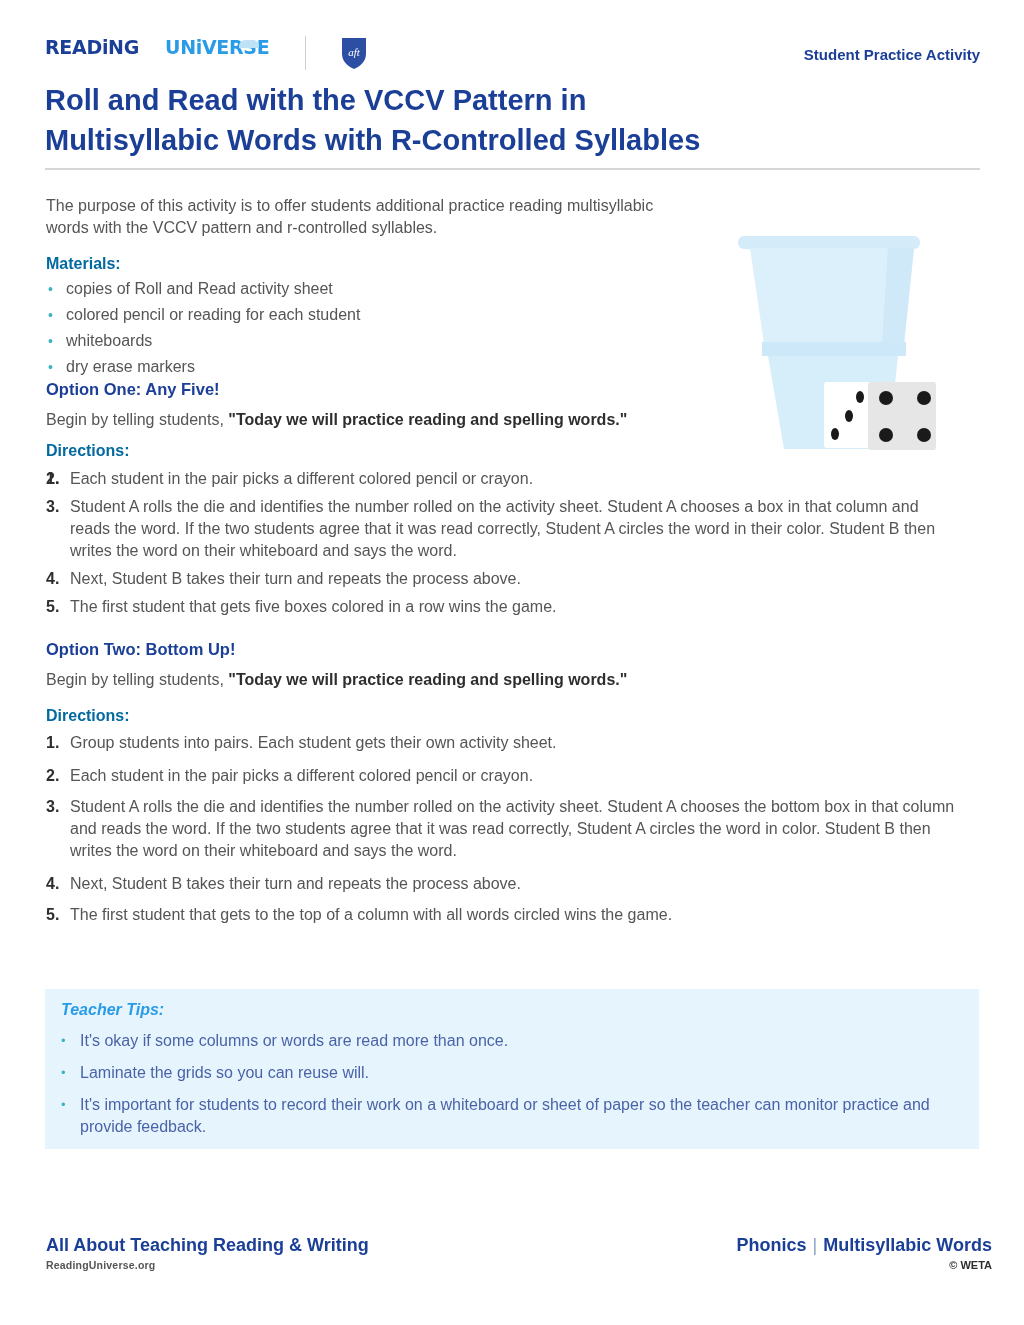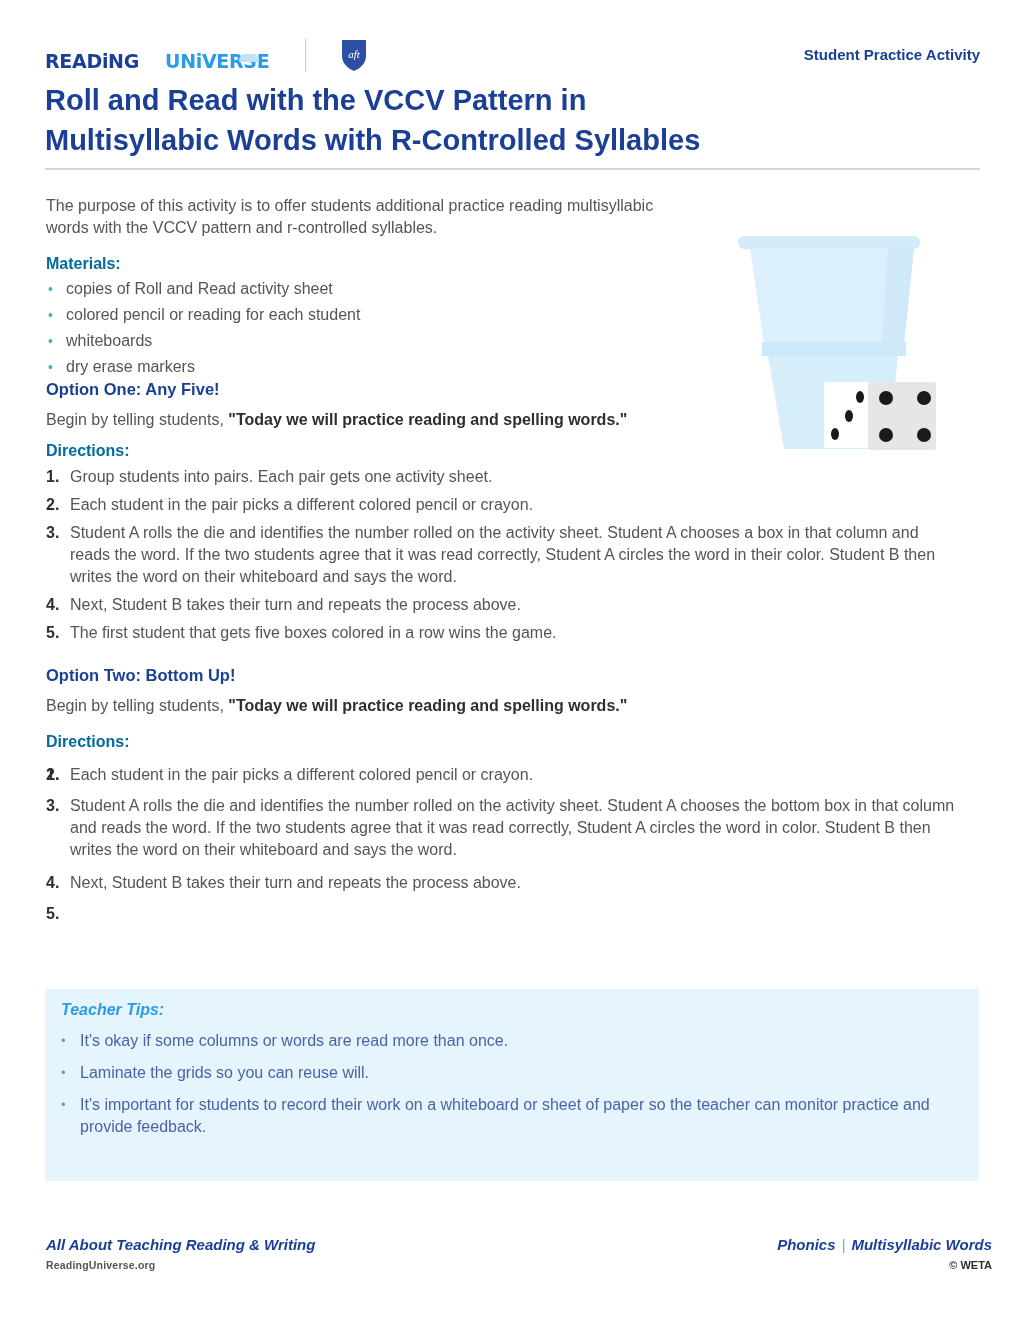--- a/index.html
+++ b/index.html
@@ -1,20 +1,20 @@
 <!DOCTYPE html>
 <html><head>
 <meta charset="utf-8">
 <style>
   * { box-sizing: border-box; margin: 0; padding: 0; }
   html, body { width: 1024px; height: 1325px; background: #ffffff; }
   body { font-family: "Liberation Sans", sans-serif; color: #4a4a4a; position: relative; overflow: hidden; }
 
   .header { position: absolute; left: 45px; top: 36px; width: 935px; height: 40px; }
-  .logo { position: absolute; left: 0; top: 0; height: 36px; display: flex; align-items: flex-end; gap: 20px; }
+  .logo { position: absolute; left: 0; top: 0; height: 36px; display: flex; align-items: flex-start; gap: 20px; }
   .logo-reading { font-family: "DejaVu Sans", sans-serif; font-weight: bold; font-size: 19px; color: #1b3f97; letter-spacing: -0.3px; }
   .logo-universe { font-family: "DejaVu Sans", sans-serif; font-weight: bold; font-size: 19px; color: #2a9be6; letter-spacing: -0.3px; margin-left: 6px; position: relative; }
   .cloud { position: absolute; left: 74px; top: 4px; width: 20px; height: 8px; background: #bfe2f7; border-radius: 8px 8px 2px 2px; }
   .logo-divider { width: 1px; height: 34px; background: #cfcfcf; margin-left: 16px; }
   .aft-shield { margin-left: 14px; width: 28px; height: 34px; }
   .activity-label { position: absolute; right: 0; top: 10px; font-weight: bold; font-size: 15px; color: #1b3f97; }
 
   .title { position: absolute; left: 45px; top: 80px; width: 935px; font-weight: bold; font-size: 29px; line-height: 40px; color: #1b3f97; }
   .title-rule { position: absolute; left: 45px; top: 168px; width: 935px; height: 2px; background: #d6d6d6; }
 
@@ -23,31 +23,31 @@
   .h-label { font-weight: bold; color: #0369a1; font-size: 16px; }
   .option-title { font-weight: bold; color: #1b3f97; font-size: 16.5px; }
   .bullets { list-style: none; }
   .bullets li { position: relative; padding-left: 20px; }
   .bullets li .dot { position: absolute; left: 2px; top: 0; color: #3bb3c3; font-size: 14px; }
   .steps { list-style: none; }
   .steps li { position: relative; padding-left: 24px; }
   .steps li .num { position: absolute; left: 0; top: 0; font-weight: bold; color: #2e2e2e; }
   .quote { font-weight: bold; color: #2e2e2e; }
 
-  .tips { position: absolute; left: 45px; top: 989px; width: 934px; height: 192px; background: #e6f5fd; padding: 10px 16px 0 16px; }
+  .tips { position: absolute; left: 45px; top: 989px; width: 934px; height: 160px; background: #e6f5fd; padding: 10px 16px 0 16px; }
   .tips-title { font-weight: bold; font-style: italic; color: #2a9be6; font-size: 16px; line-height: 22px; }
   .tips ul { list-style: none; margin-top: 9px; }
   .tips li { position: relative; padding-left: 19px; color: #4a63a8; font-size: 16px; line-height: 22px; margin-bottom: 10px; }
   .tips li .dot { position: absolute; left: 0; top: 0; color: #3bb3c3; font-size: 13px; }
 
   .illustration { position: absolute; left: 738px; top: 234px; width: 200px; height: 220px; }
 
   .footer-left { position: absolute; left: 46px; top: 1236px; }
   .footer-right { position: absolute; right: 32px; top: 1236px; text-align: right; }
-  .f-bold { font-weight: bold; color: #1b3f97; font-size: 15px; line-height: 18px; font-style: italic; }
+  .f-bold { font-weight: bold; color: #1b3f97; font-size: 18px; line-height: 18px; }
   .f-small { font-weight: bold; color: #555; font-size: 10.5px; line-height: 22px; letter-spacing: 0.2px; }
   .f-sep { color: #8aa0cf; font-weight: normal; margin: 0 6px; }
   .f-copy { font-weight: bold; color: #2e2e2e; font-size: 11px; line-height: 22px; }
 </style>
 </head>
 <body>
 
 <div class="header">
   <div class="logo">
     <span class="logo-reading">READiNG</span>
@@ -103,38 +103,38 @@
     <li style="margin-bottom:4px;"><span class="dot">•</span><span>whiteboards</span></li>
     <li><span class="dot">•</span><span>dry erase markers</span></li>
   </ul>
 
   <div style="margin-top:0;" class="option-title">Option One: Any Five!</div>
   <p style="margin-top:9px;">
     <span>Begin by telling students, </span><span class="quote">"Today we will practice reading and spelling words."</span>
   </p>
   <div style="margin-top:9px;" class="h-label">Directions:</div>
   <ol class="steps" style="margin-top:4px;">
-    <li style="margin-bottom:6px;"><span class="num">1.</span><span>Group students into pairs. Each pair gets one activity sheet.</span></li>
+    <li style="margin-bottom:6px;"><span class="num">1.</span></li>
     <li style="margin-bottom:6px;"><span class="num">2.</span><span>Each student in the pair picks a different colored pencil or crayon.</span></li>
     <li style="margin-bottom:6px;"><span class="num">3.</span><span>Student A rolls the die and identifies the number rolled on the activity sheet. Student A chooses a box in that column and reads the word. If the two students agree that it was read correctly, Student A circles the word in their color. Student B then writes the word on their whiteboard and says the word.</span></li>
     <li style="margin-bottom:6px;"><span class="num">4.</span><span>Next, Student B takes their turn and repeats the process above.</span></li>
     <li><span class="num">5.</span><span>The first student that gets five boxes colored in a row wins the game.</span></li>
   </ol>
 
   <div style="margin-top:20px;" class="option-title">Option Two: Bottom Up!</div>
   <p style="margin-top:9px;">
     <span>Begin by telling students, </span><span class="quote">"Today we will practice reading and spelling words."</span>
   </p>
   <div style="margin-top:14px;" class="h-label">Directions:</div>
   <ol class="steps" style="margin-top:5px;">
-    <li style="margin-bottom:11px;"><span class="num">1.</span></li>
+    <li style="margin-bottom:11px;"><span class="num">1.</span><span>Group students into pairs. Each student gets their own activity sheet.</span></li>
     <li style="margin-bottom:9px;"><span class="num">2.</span><span>Each student in the pair picks a different colored pencil or crayon.</span></li>
     <li style="margin-bottom:11px;"><span class="num">3.</span><span>Student A rolls the die and identifies the number rolled on the activity sheet. Student A chooses the bottom box in that column and reads the word. If the two students agree that it was read correctly, Student A circles the word in color. Student B then writes the word on their whiteboard and says the word.</span></li>
     <li style="margin-bottom:9px;"><span class="num">4.</span><span>Next, Student B takes their turn and repeats the process above.</span></li>
-    <li><span class="num">5.</span></li>
+    <li><span class="num">5.</span><span>The first student that gets to the top of a column with all words circled wins the game.</span></li>
   </ol>
 </div>
 
 <div class="tips">
   <div class="tips-title">Teacher Tips:</div>
   <ul>
     <li><span class="dot">•</span><span>It's okay if some columns or words are read more than once.</span></li>
     <li><span class="dot">•</span><span>Laminate the grids so you can reuse will.</span></li>
     <li><span class="dot">•</span><span>It's important for students to record their work on a whiteboard or sheet of paper so the teacher can monitor practice and provide feedback.</span></li>
   </ul>

